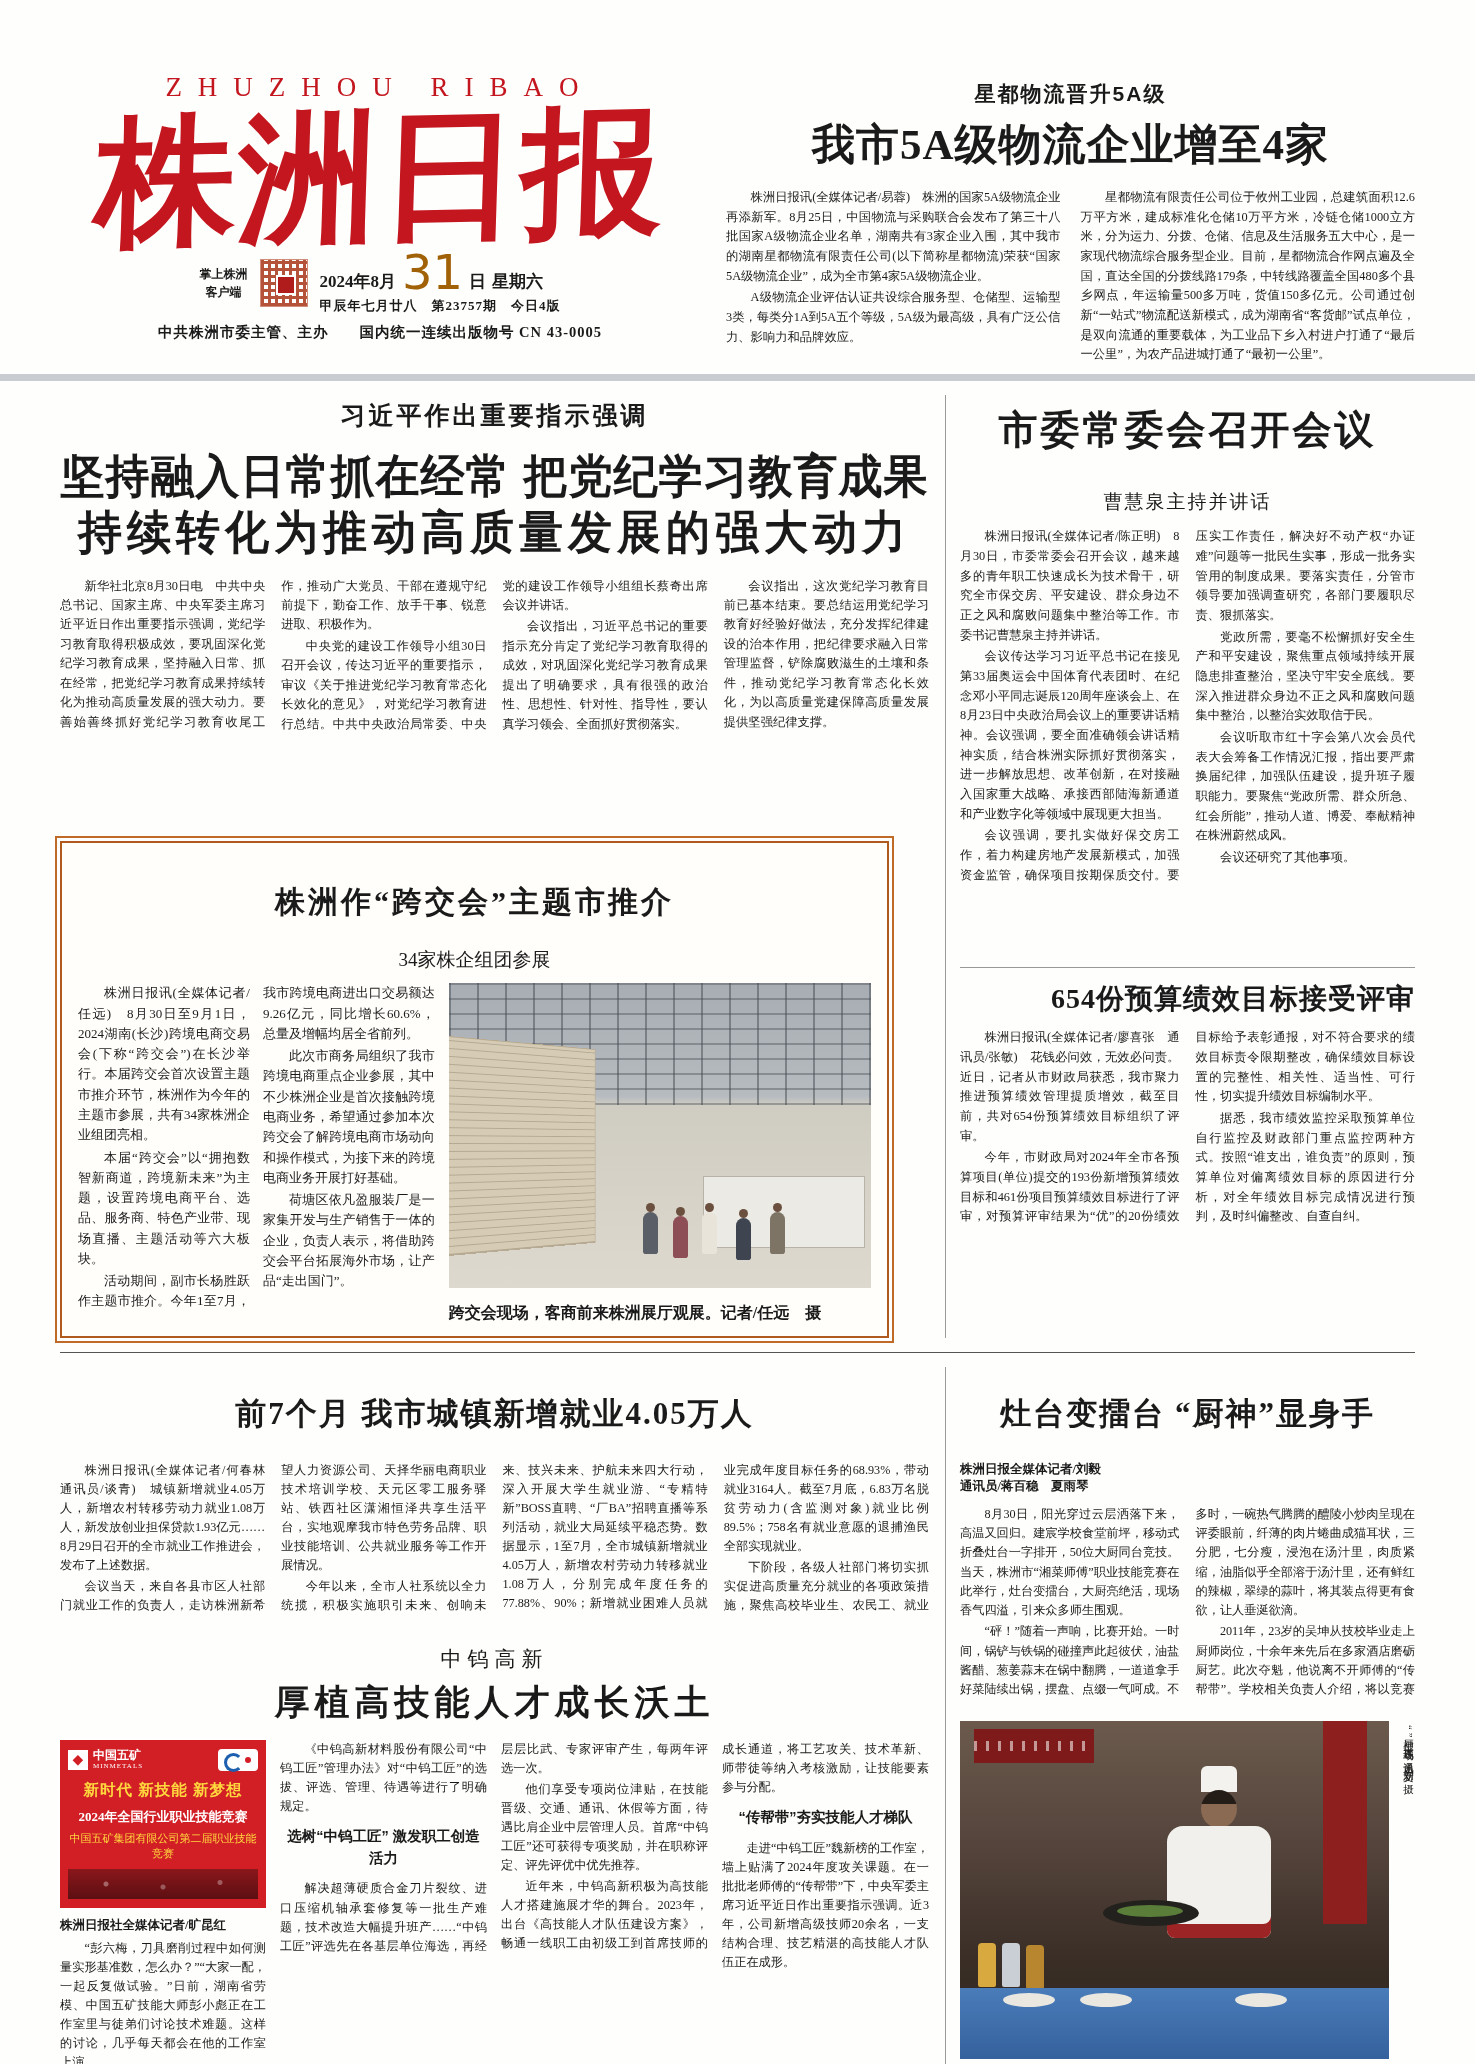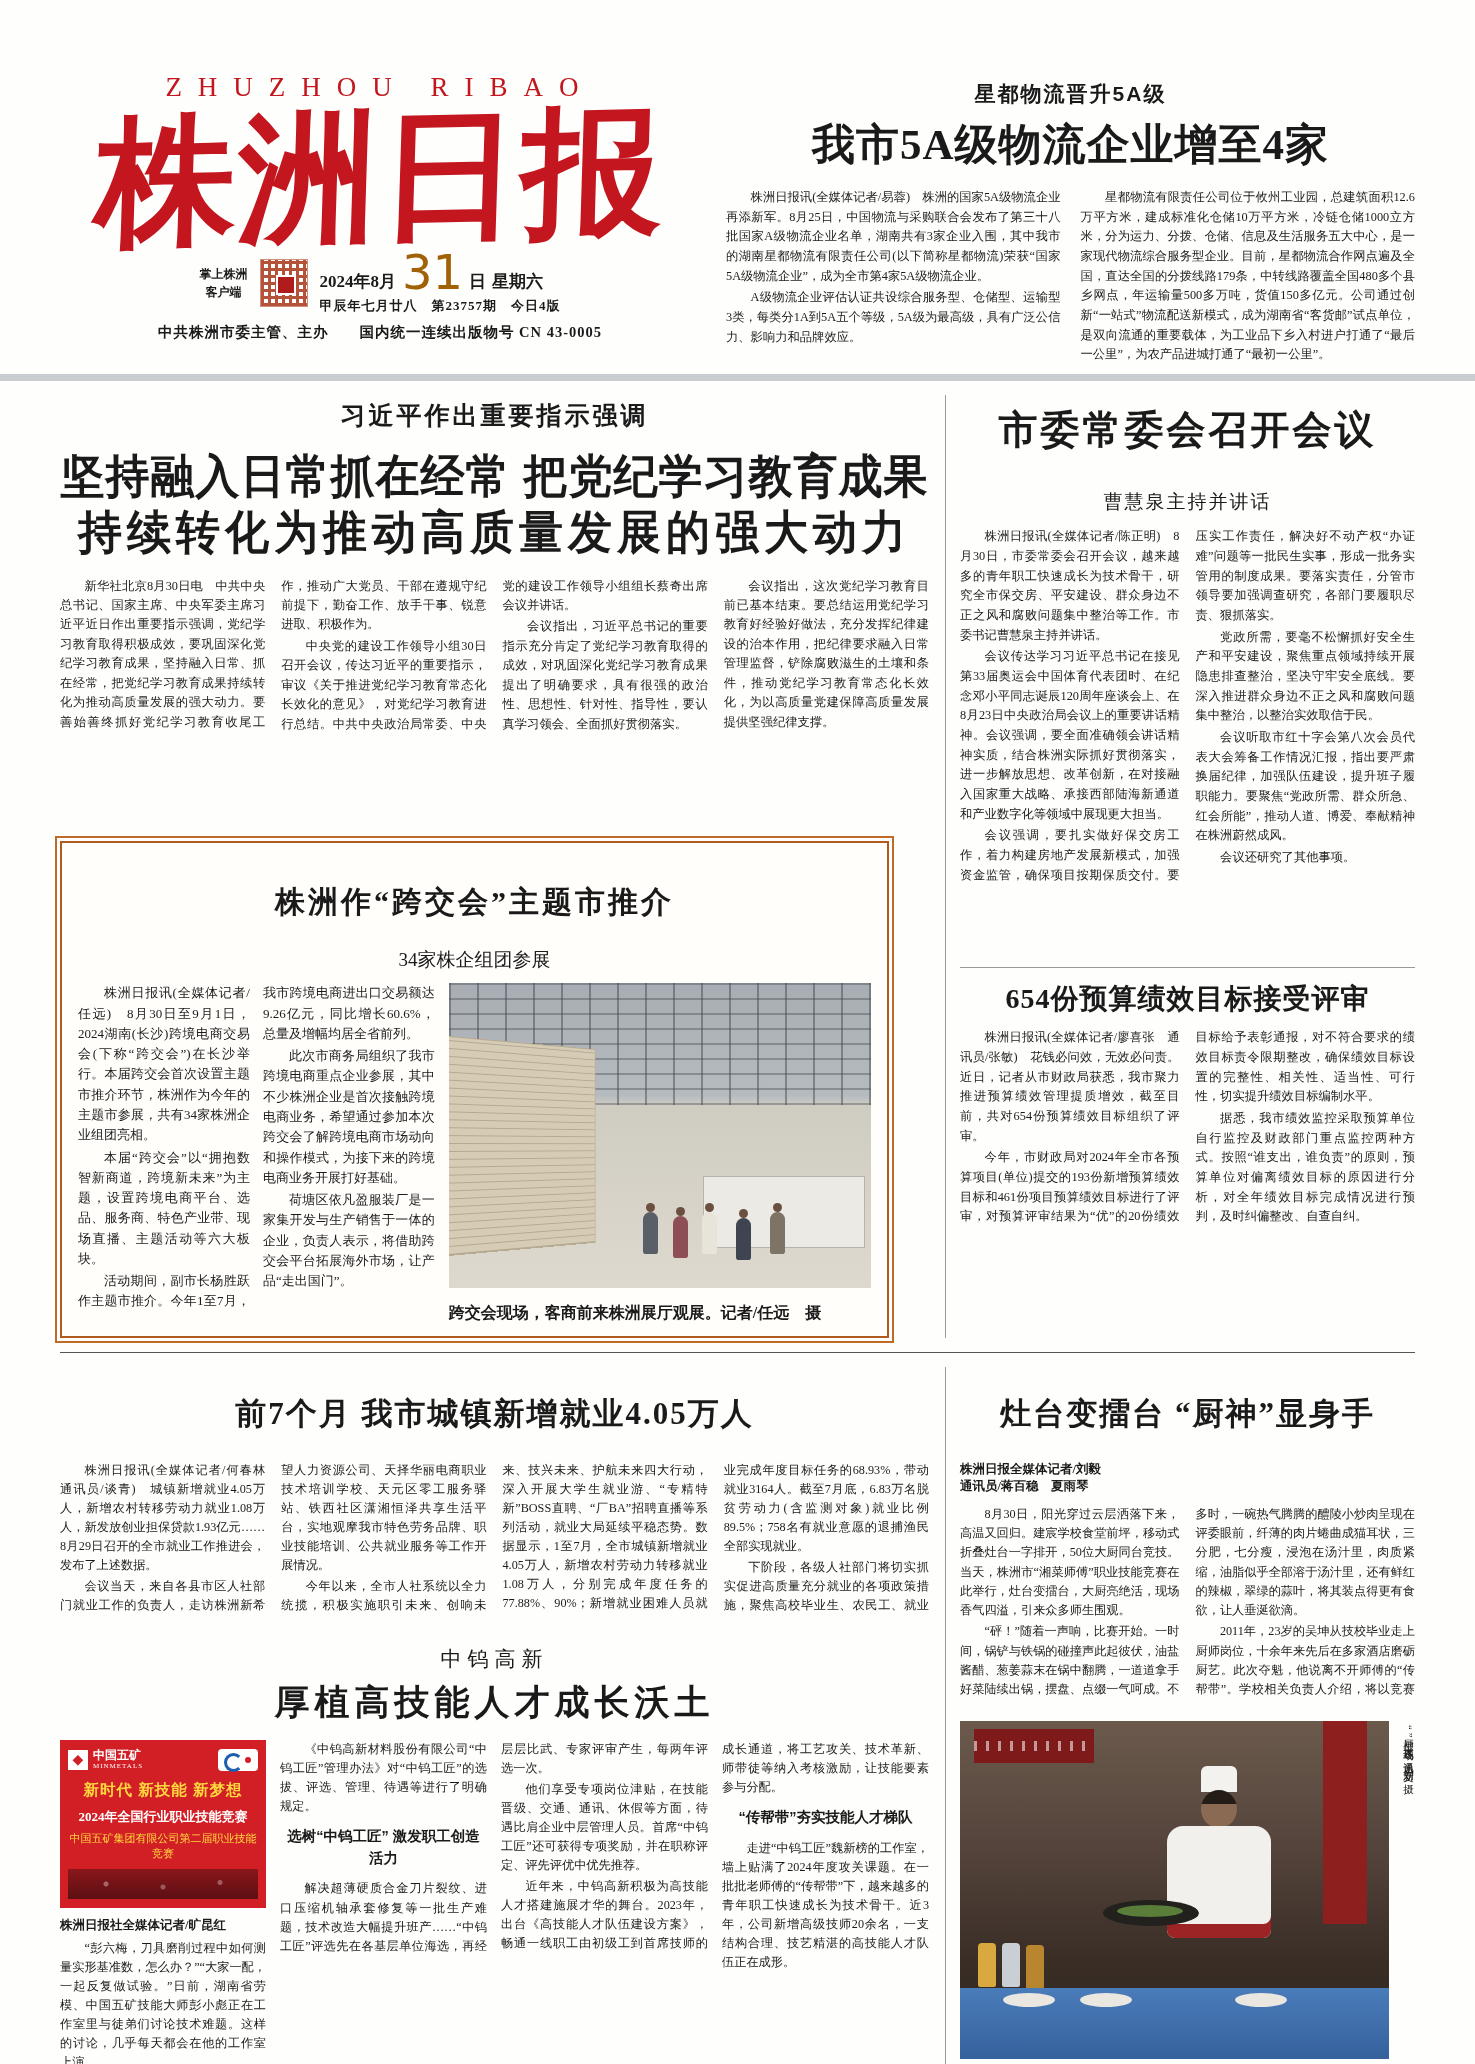--- a/index.html
+++ b/index.html
@@ -65,21 +65,21 @@
   .person{position:absolute;bottom:34px;width:15px;height:42px;border-radius:8px 8px 3px 3px;}
   .person::before{content:"";position:absolute;top:-9px;left:3px;width:9px;height:9px;border-radius:50%;background:#6b4f3f;}
   .pa{left:46%;background:#5a5e66;} .pb{left:53%;background:#8d4f55;bottom:30px;}
   .pc{left:60%;background:#e8e4da;} .pd{left:68%;background:#3e4450;bottom:28px;} .pe{left:76%;background:#7d7466;}
   .expo-cap{font-size:16px;font-weight:bold;margin-top:15px;}
 
   .comm-h{font-size:39px;font-weight:900;text-align:center;letter-spacing:3px;margin-top:8px;}
   .comm-sub{font-size:19px;text-align:center;margin:10px 0 12px;letter-spacing:2px;}
   .comm-body{column-count:2;column-gap:16px;font-size:12.3px;line-height:1.6;height:428px;overflow:hidden;}
   .rail-hr{border:none;border-top:1px solid #999;margin:12px 0;}
-  .bud-h{font-size:28px;font-weight:900;text-align:center;letter-spacing:1px;margin:4px 0 10px;}
+  .bud-h{font-size:28px;font-weight:900;text-align:right;letter-spacing:1px;margin:4px 0 10px;}
   .bud-body{column-count:2;column-gap:16px;font-size:12.3px;line-height:1.6;height:296px;overflow:hidden;}
 
   
   .bottom{display:grid;grid-template-columns:1fr 470px;column-gap:16px;border-top:1px solid #555;margin-top:14px;padding-top:14px;}
   .jobs-h{font-size:31px;font-weight:900;text-align:center;letter-spacing:2px;}
   .jobs-body{column-count:4;column-gap:16px;font-size:12.2px;line-height:1.56;height:170px;overflow:hidden;margin-top:10px;}
 
   .tun{margin-top:14px;}
   .tun-kicker{font-size:21px;text-align:center;letter-spacing:6px;}
   .tun-h{font-size:35px;font-weight:900;text-align:center;letter-spacing:5px;margin:6px 0 14px;}
@@ -282,21 +282,21 @@
 
             </div>
           </div>
           <div class="tun-cols just">
             <p>《中钨高新材料股份有限公司“中钨工匠”管理办法》对“中钨工匠”的选拔、评选、管理、待遇等进行了明确规定。</p>
             <h4 class="subhead">选树“中钨工匠”  激发职工创造活力</h4>
             <p>解决超薄硬质合金刀片裂纹、进口压缩机轴承套修复等一批生产难题，技术改造大幅提升班产……“中钨工匠”评选先在各基层单位海选，再经层层比武、专家评审产生，每两年评选一次。</p>
             <p>他们享受专项岗位津贴，在技能晋级、交通、通讯、休假等方面，待遇比肩企业中层管理人员。首席“中钨工匠”还可获得专项奖励，并在职称评定、评先评优中优先推荐。</p>
             <p>近年来，中钨高新积极为高技能人才搭建施展才华的舞台。2023年，出台《高技能人才队伍建设方案》，畅通一线职工由初级工到首席技师的成长通道，将工艺攻关、技术革新、师带徒等纳入考核激励，让技能要素参与分配。</p>
             <h4 class="subhead">“传帮带”夯实技能人才梯队</h4>
-            <p>走进“中钨工匠”魏新榜的工作室，墙上贴满了2024年度攻关课题。在一批批老师傅的“传帮带”下，越来越多的青年职工快速成长为技术骨干。近3年，公司新增高级技师20余名，一支结构合理、技艺精湛的高技能人才队伍正在成形。</p>
+            <p>走进“中钨工匠”魏新榜的工作室，墙上贴满了2024年度攻关课题。在一批批老师傅的“传帮带”下，中央军委主席习近平近日作出重要指示强调。近3年，公司新增高级技师20余名，一支结构合理、技艺精湛的高技能人才队伍正在成形。</p>
           </div>
         </div>
       </article>
     </div>
 
     <div class="rail">
       <article>
         <h2 class="chef-h">灶台变擂台  “厨神”显身手</h2>
         <div class="chef-by">株洲日报全媒体记者/刘毅</div>
         <div class="chef-by2">通讯员/蒋百稳　夏雨琴</div>

